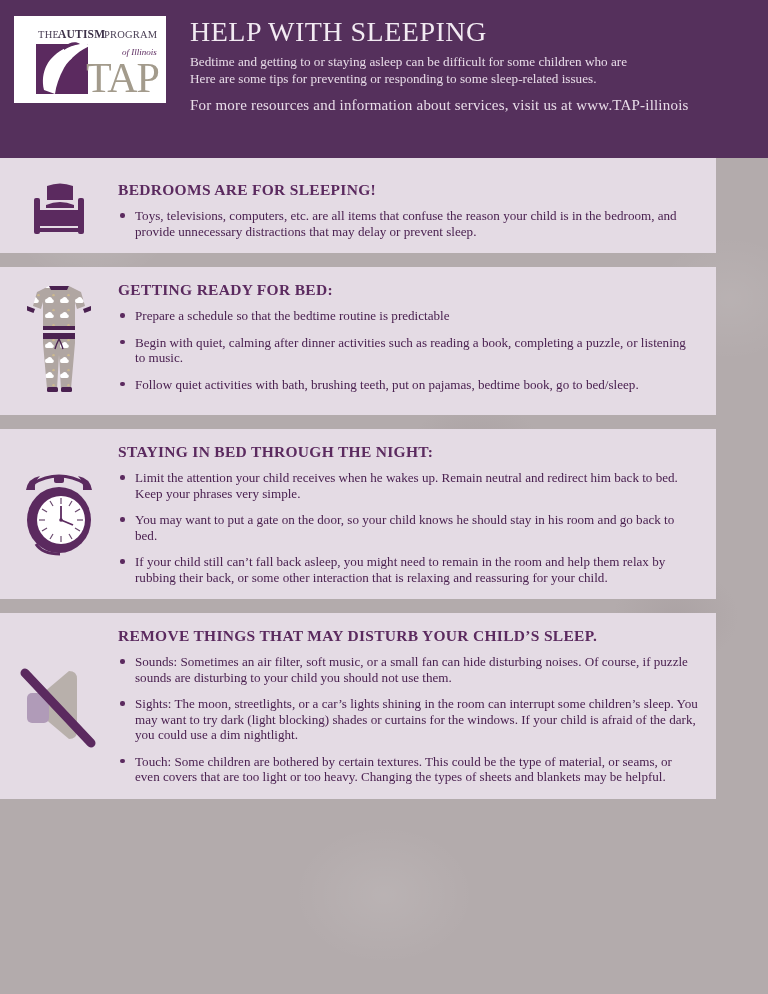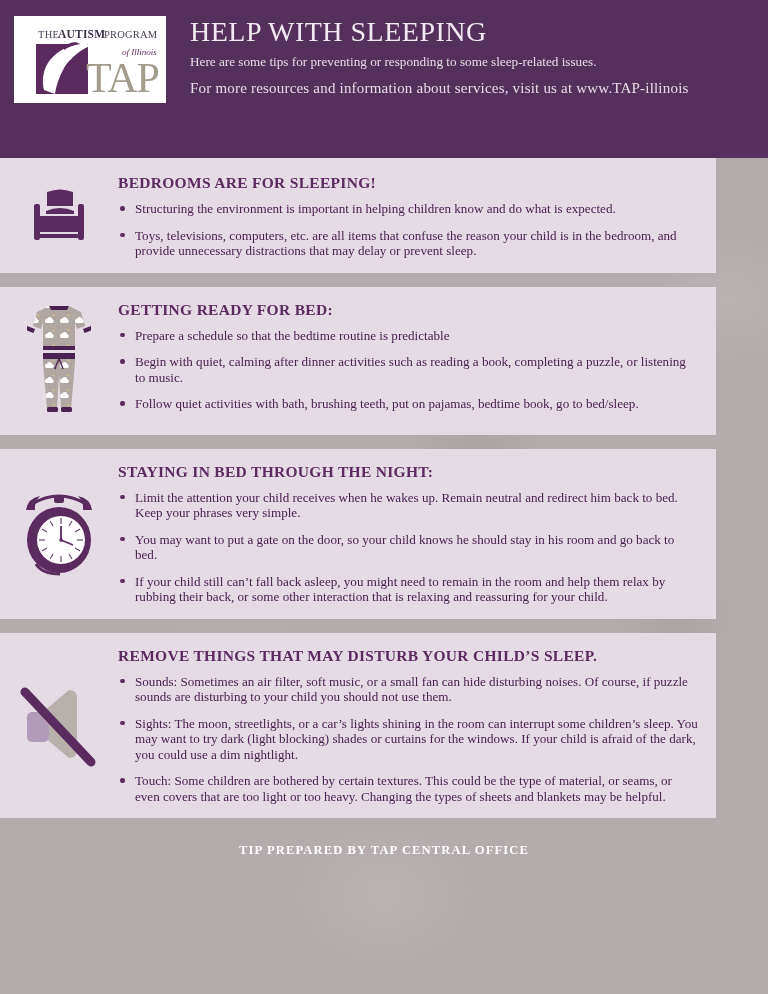--- a/index.html
+++ b/index.html
@@ -131,21 +131,21 @@
     position: absolute;
     left: 2px;
     top: 5px;
     width: 4.5px;
     height: 4.5px;
     border-radius: 50%;
     background: #5b2a5f;
   }
 
   
-  .section.s1 { padding-top: 12px; }
+  .section.s1 { padding-top: 19px; }
 
   
   .footer {
     width: 768px;
     text-align: center;
     padding-top: 8px;
   }
   .footer-text {
     color: #ffffff;
     font-weight: bold;
@@ -177,20 +177,21 @@
         <path d="M46 36 C 54 30, 64 27, 74 28 C 66 33, 58 39, 52 47 Z" fill="#ffffff"></path>
         <circle cx="54" cy="40" r="4.4" fill="#ffffff"></circle>
         <path d="M50 31 C 55 26, 62 25, 66 28 C 60 29, 54 31, 50 34 Z" fill="#5b2a5f"></path>
 
         <text x="72" y="76" font-family="Liberation Serif, serif" font-size="42" fill="#a39b8c" letter-spacing="-1">TAP</text>
       </svg>
     </div>
 
     <div class="header-text">
       <div class="header-title">HELP WITH SLEEPING</div>
+      <p class="header-line">Bedtime and getting to or staying asleep can be difficult for some children who are</p>
       <p class="header-line">Here are some tips for preventing or responding to some sleep-related issues.</p>
       <p class="header-line last">For more resources and information about services, visit us at www.TAP-illinois</p>
     </div>
   </div>
 
   <div class="section s1">
     <div class="sec-icon">
       <svg width="62" height="62" viewBox="0 0 62 62">
 
         <path d="M19 8 q13 -5 26 0 v14 h-26 z" fill="#5b2a5f"></path>
@@ -202,21 +203,20 @@
         <rect x="6" y="20" width="6" height="36" rx="2" fill="#5b2a5f"></rect>
 
         <rect x="50" y="20" width="6" height="36" rx="2" fill="#5b2a5f"></rect>
 
         <rect x="8" y="50" width="48" height="4" fill="#5b2a5f"></rect>
       </svg>
     </div>
     <div class="sec-body">
       <div class="sec-heading">BEDROOMS ARE FOR SLEEPING!</div>
       <ul class="bullets">
-        <li>Structuring the environment is important in helping children know and do what is expected.</li>
         <li>Toys, televisions, computers, etc. are all items that confuse the reason your child is in the bedroom, and provide unnecessary distractions that may delay or prevent sleep.</li>
       </ul>
     </div>
   </div>
 
   <div class="section">
     <div class="sec-icon">
       <svg width="64" height="126" viewBox="0 0 64 126">
         <defs>
           <pattern id="cloudpat" width="15" height="15" patternUnits="userSpaceOnUse">
@@ -316,17 +316,14 @@
     <div class="sec-body">
       <div class="sec-heading">REMOVE THINGS THAT MAY DISTURB YOUR CHILD’S SLEEP.</div>
       <ul class="bullets">
         <li>Sounds:  Sometimes an air filter, soft music, or a small fan can hide disturbing noises.  Of course, if puzzle sounds are disturbing to your child you should not use them.</li>
         <li>Sights:  The moon, streetlights, or a car’s lights shining in the room can interrupt some children’s sleep.  You may want to try dark (light blocking) shades or curtains for the windows.  If your child is afraid of the dark, you could use a dim nightlight.</li>
         <li>Touch:  Some children are bothered by certain textures.  This could be the type of material, or seams, or even covers that are too light or too heavy.  Changing the types of sheets and blankets may be helpful.</li>
       </ul>
     </div>
   </div>
 
-  <div class="footer">
-    <span class="footer-text">TIP PREPARED BY TAP CENTRAL OFFICE</span>
-  </div>
 
 </div>
 
 </body></html>

